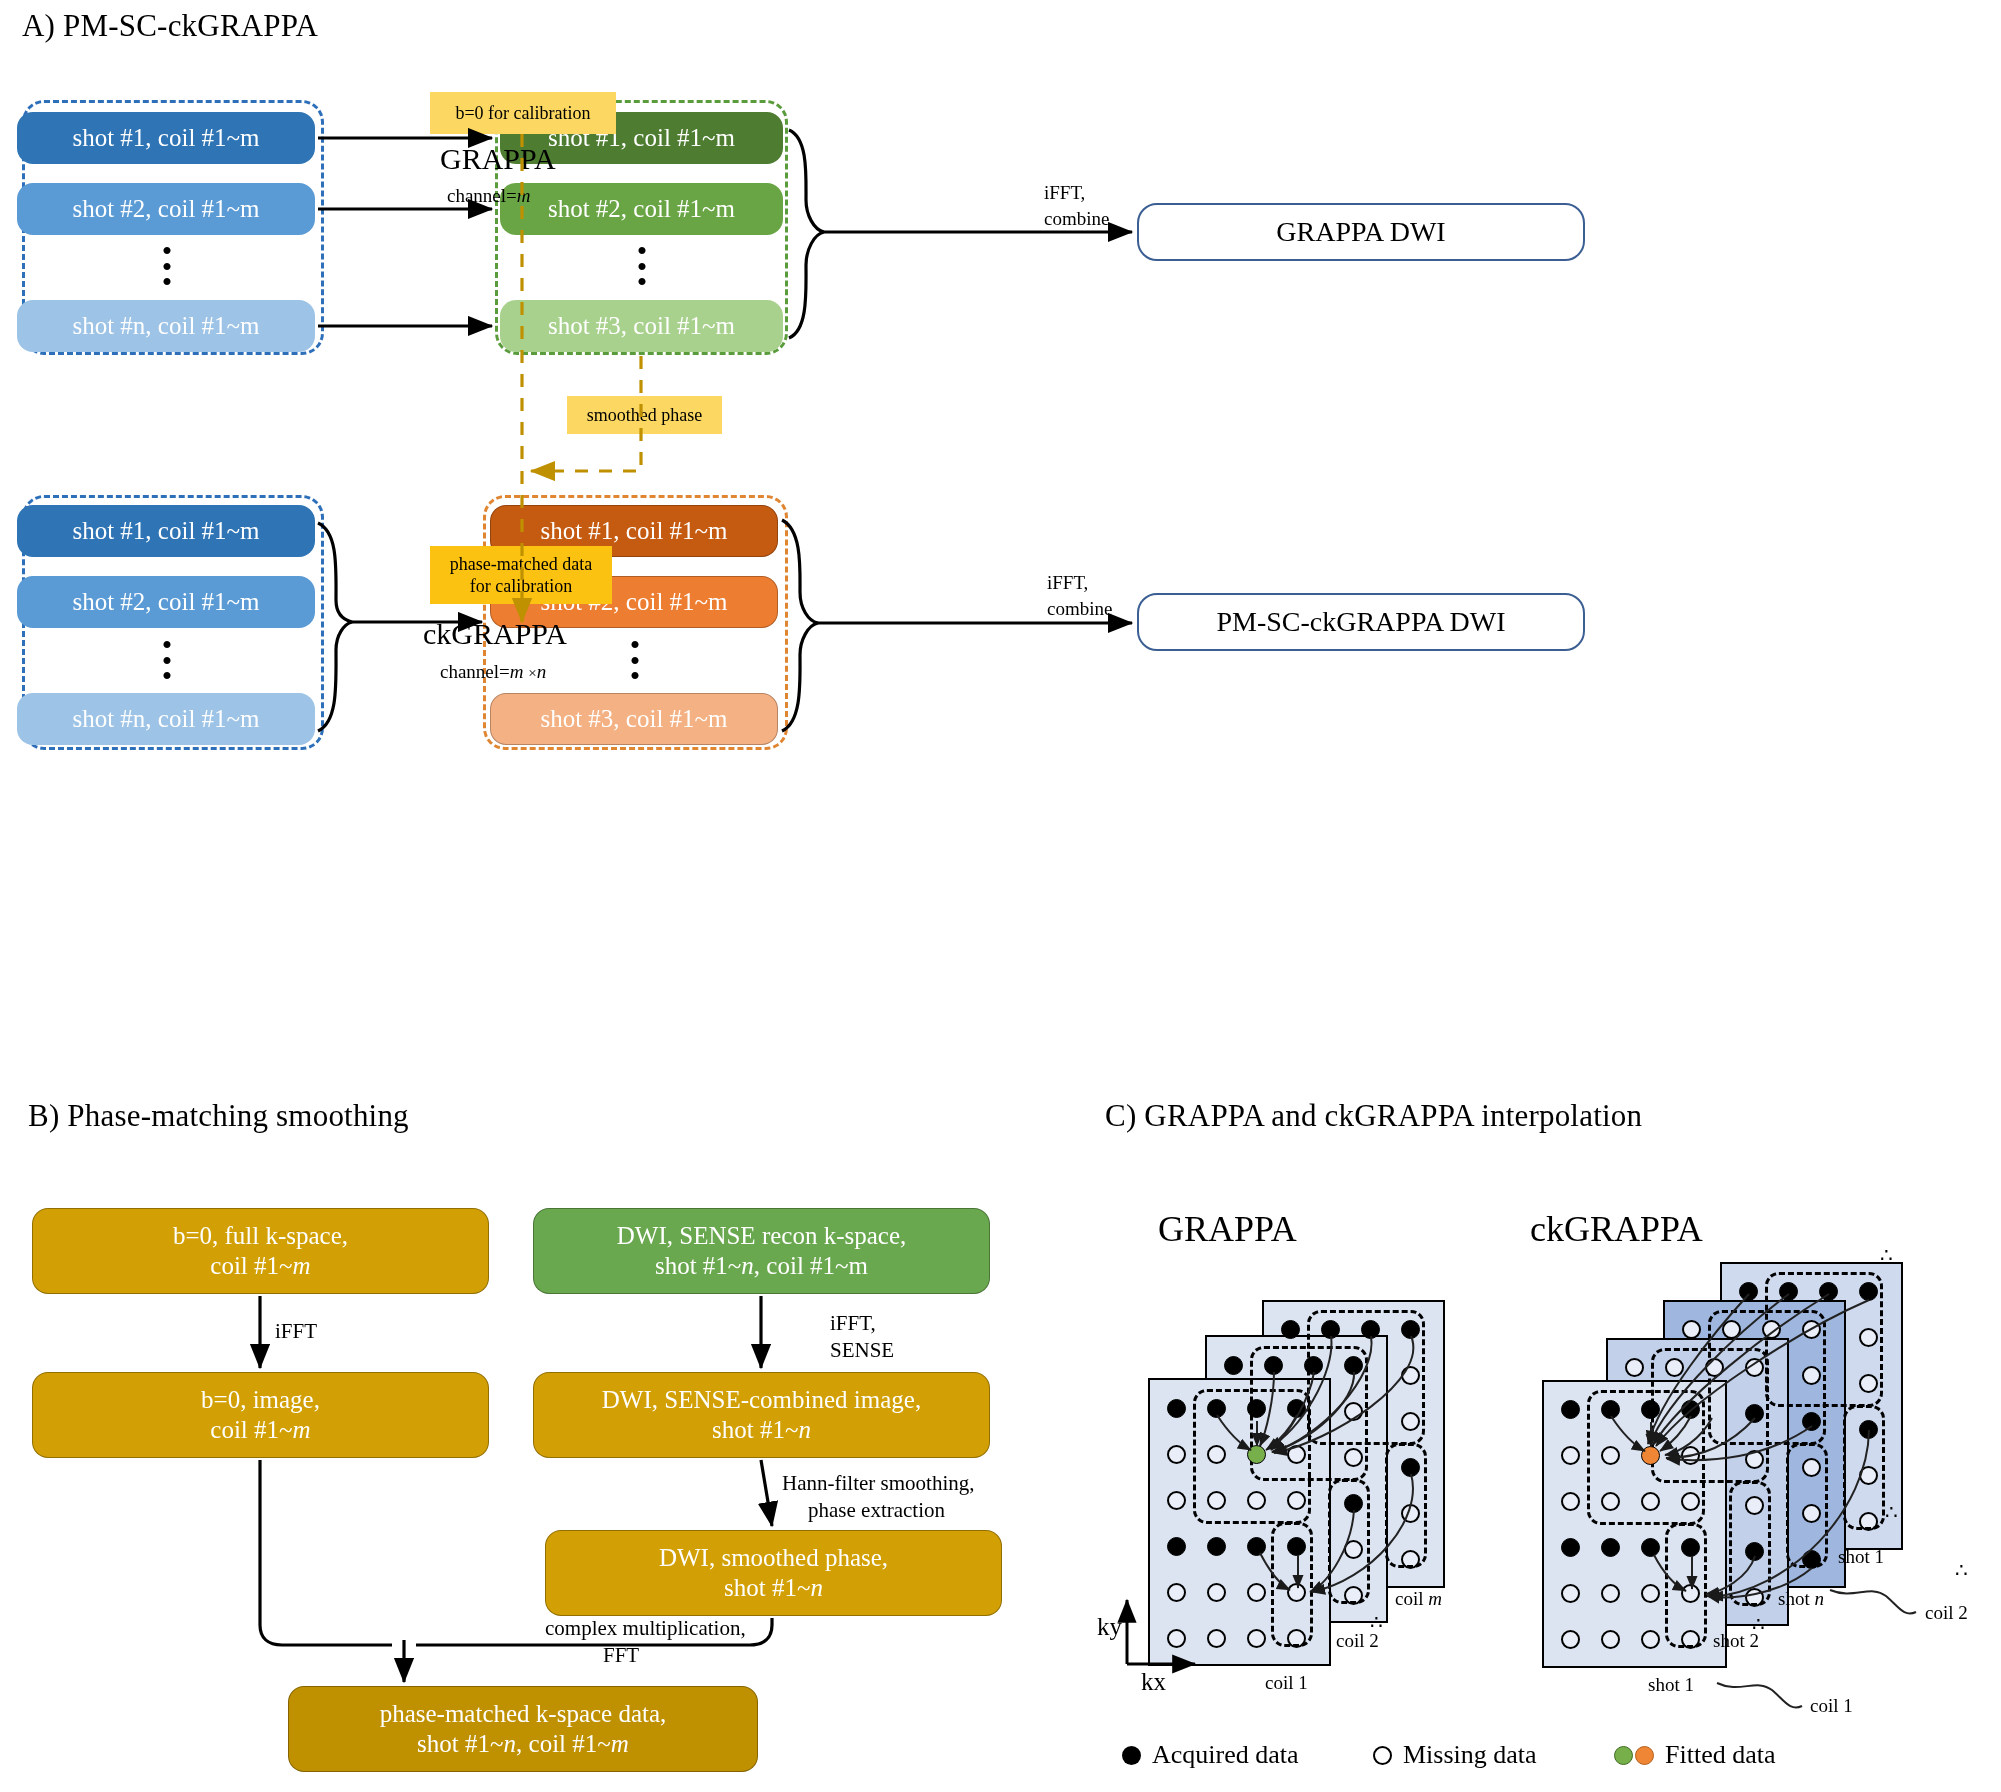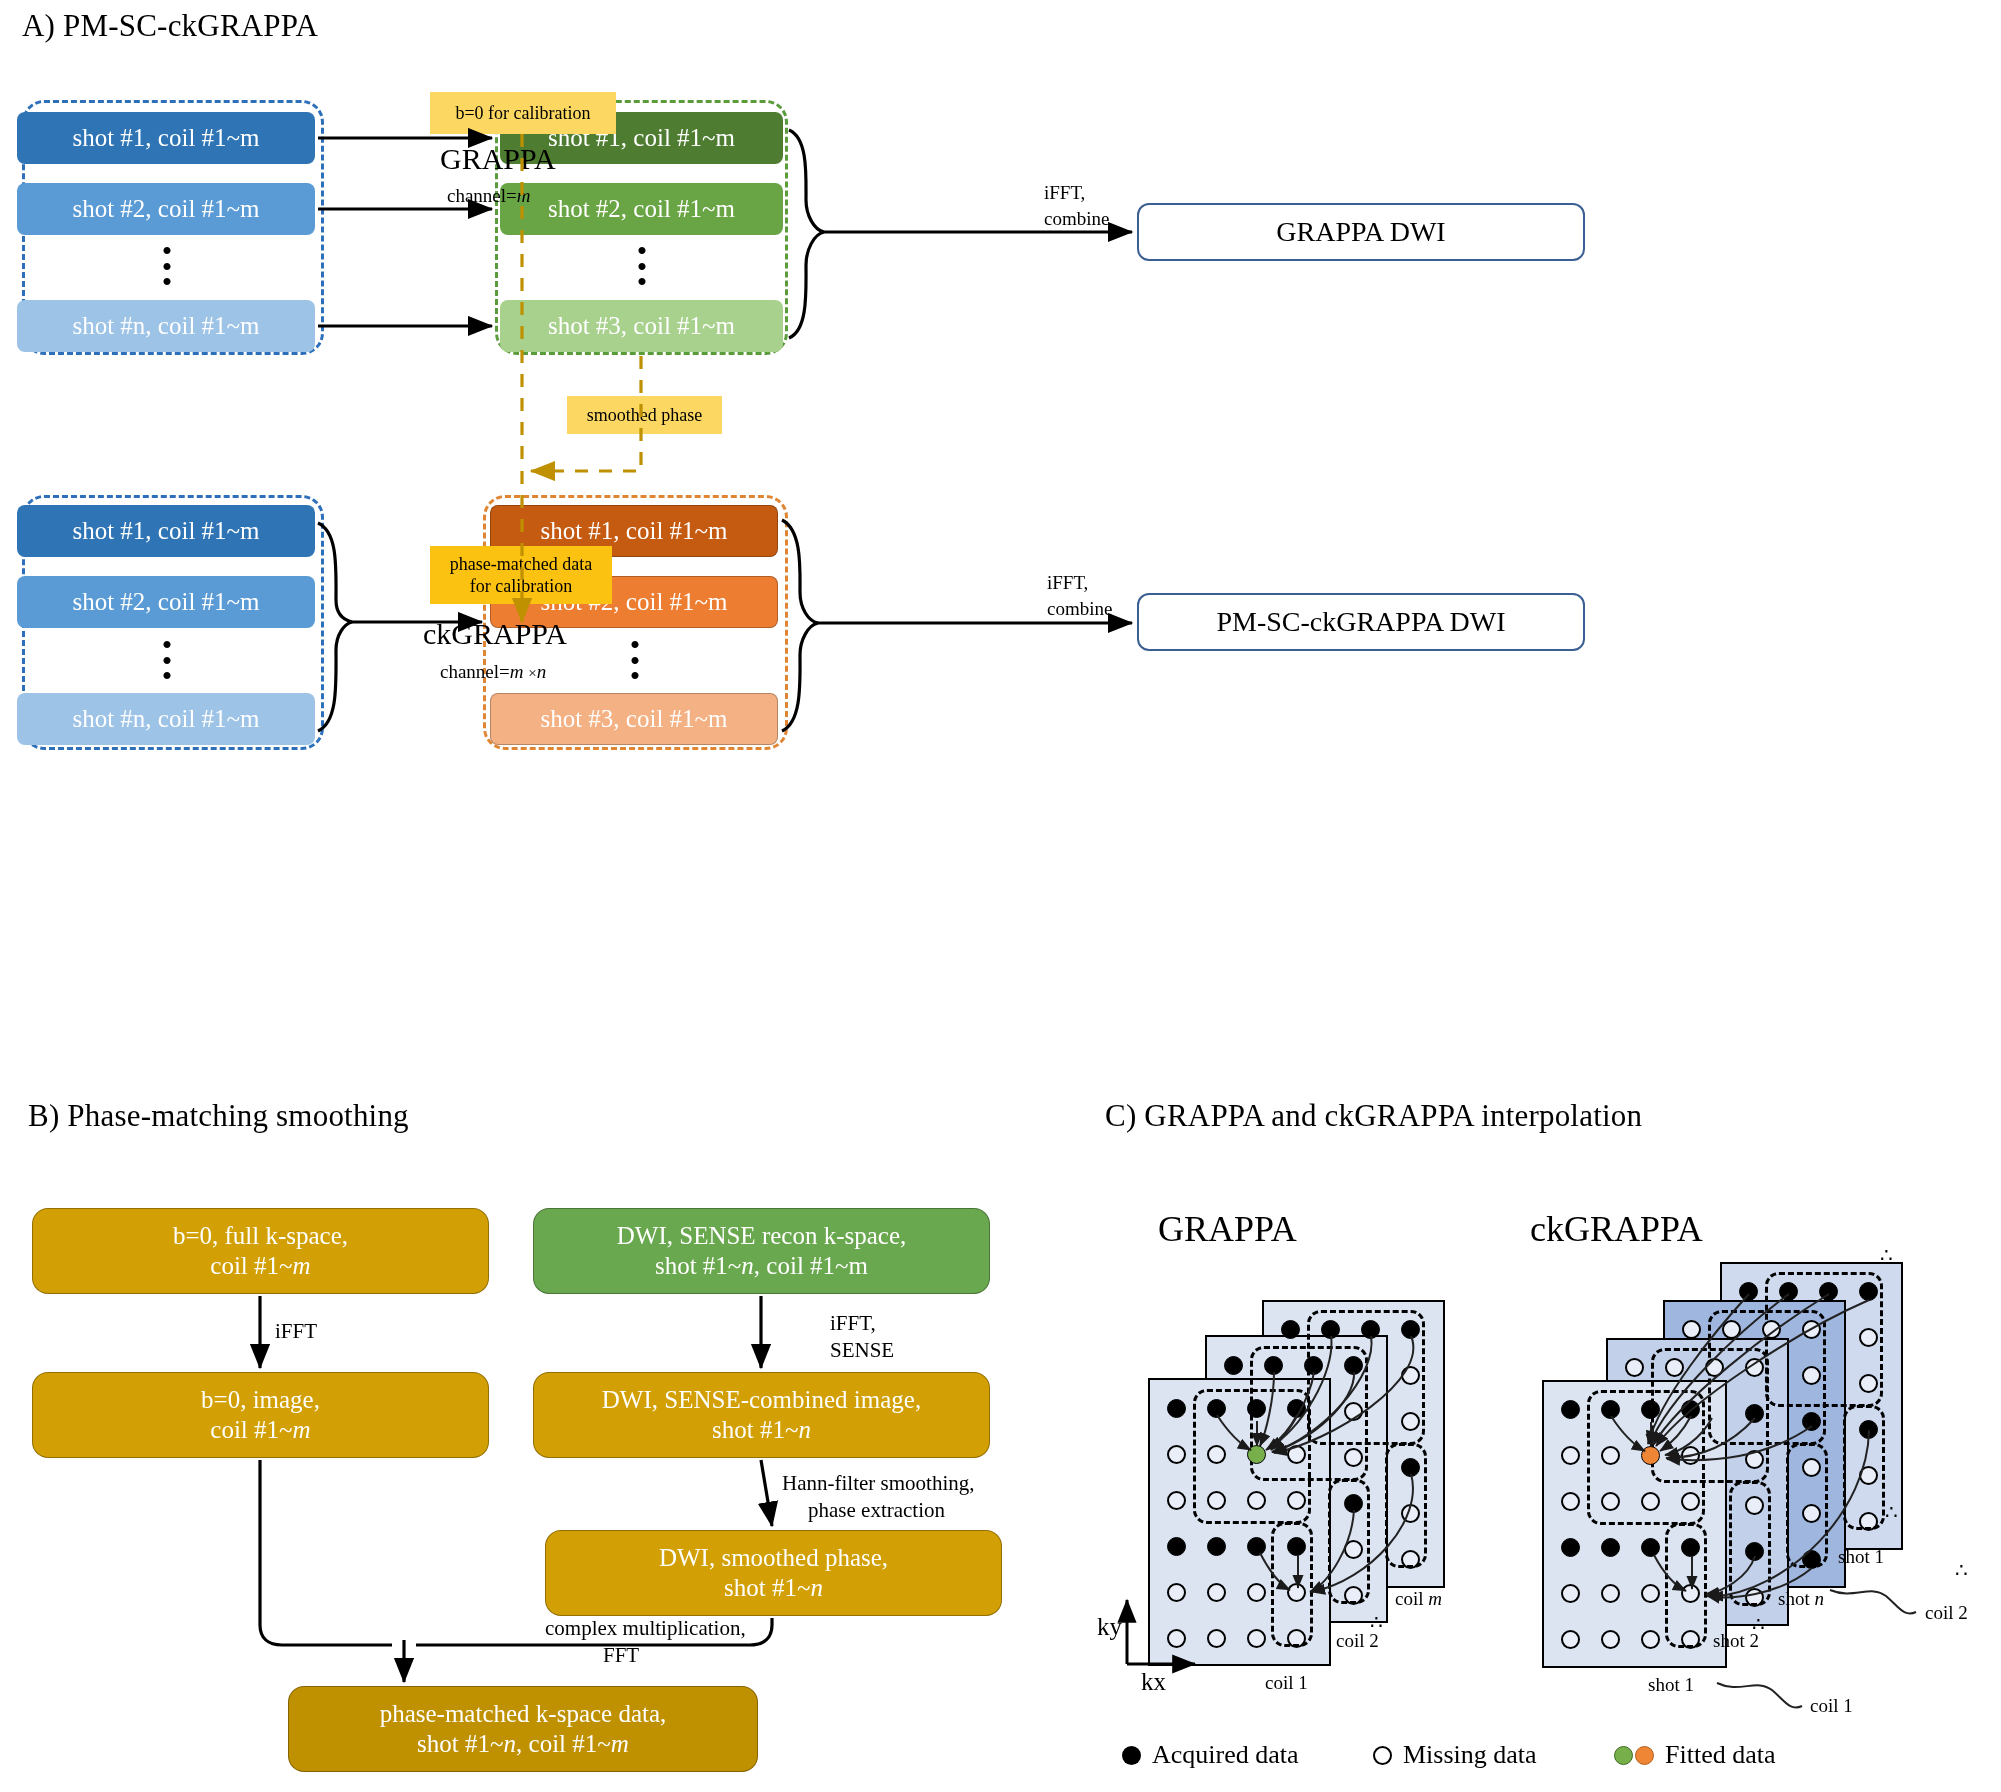--- a/index.html
+++ b/index.html
@@ -17,21 +17,21 @@
   .panel-title{
     font-family:"Liberation Serif", serif;
     font-size:31px;
     letter-spacing:.2px;
     white-space:nowrap;
   }
 
   
   .rbox{
     position:absolute;
-    border-radius:8px;
+    border-radius:16px;
     display:flex;align-items:center;justify-content:center;
     color:#fff;
     font-size:25px;
     white-space:nowrap;
     box-sizing:border-box;
   }
   .rbox.dark{border:1px solid rgba(0,0,0,.25);}
 
   
   .dashframe{
@@ -53,21 +53,21 @@
     line-height:1.25;
     box-sizing:border-box;
   }
   .ybox.strong{background:#fcc211;text-align:right;}
 
   
   .obox{
     position:absolute;
     background:#fff;
     border:2px solid #3b5f92;
-    border-radius:12px;
+    border-radius:20px;
     display:flex;align-items:center;justify-content:center;
     font-size:28px;white-space:nowrap;
     box-sizing:border-box;
   }
 
   
   .alabel{
     position:absolute;
     font-size:19px;
     line-height:1.25;

